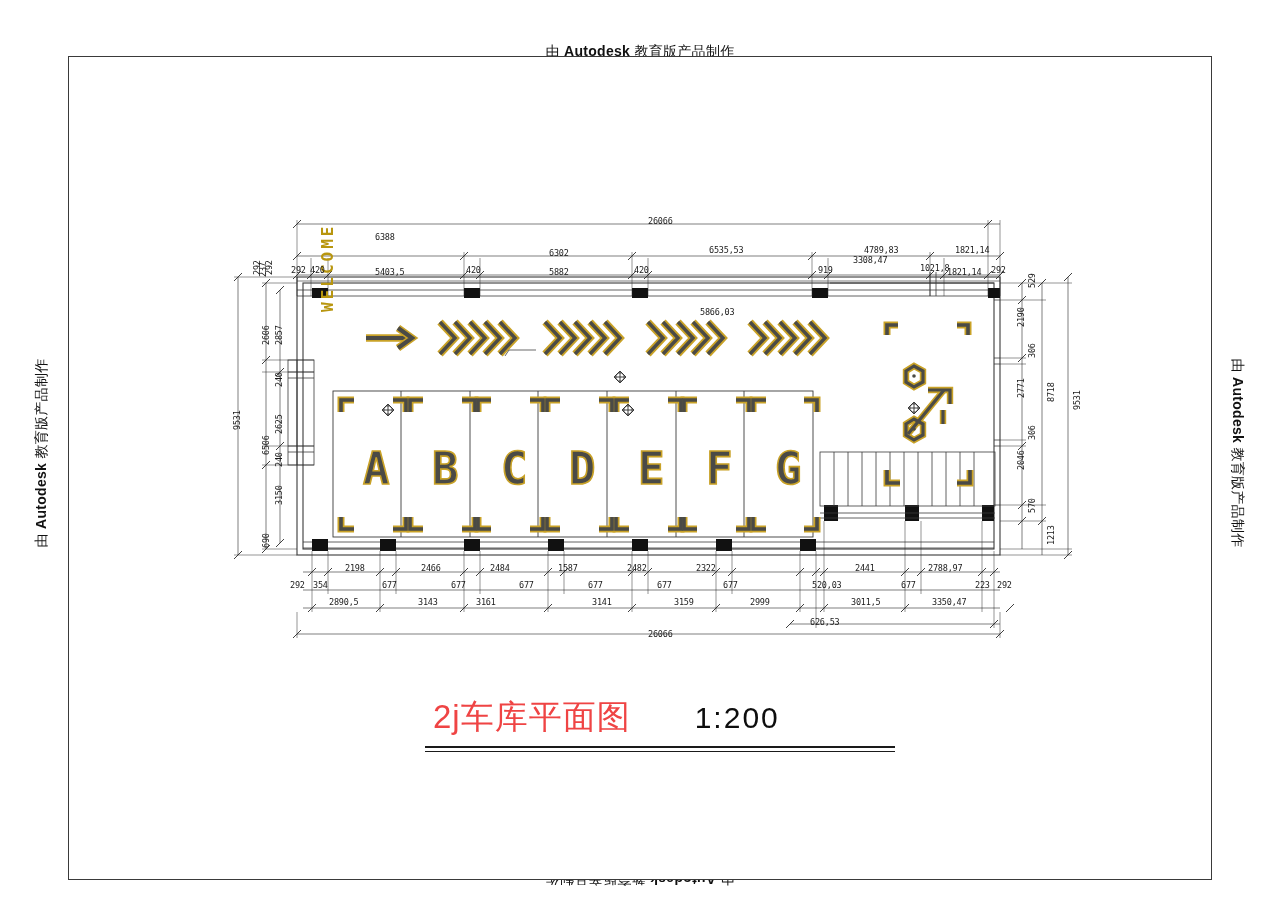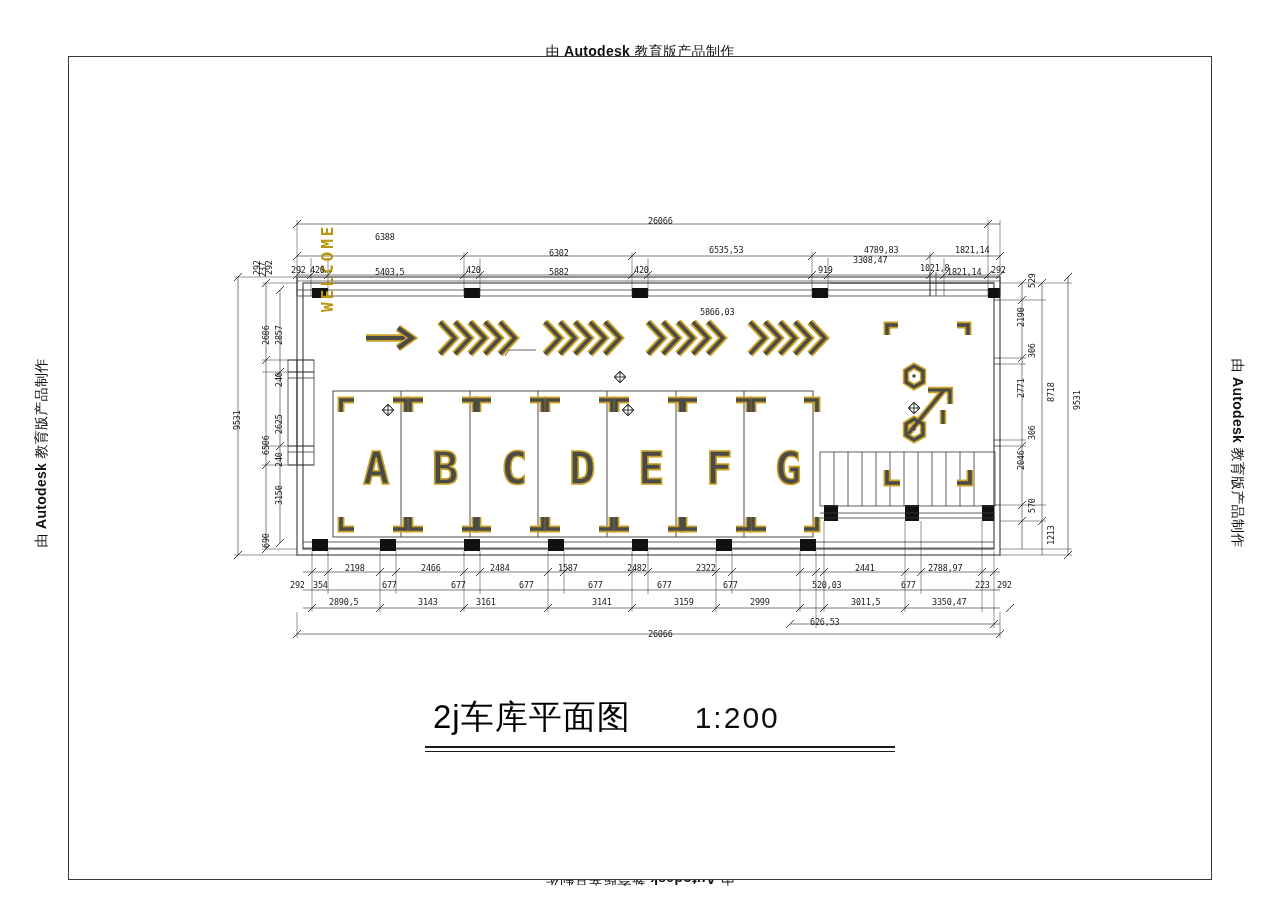--- a/index.html
+++ b/index.html
@@ -17,21 +17,21 @@
   
   #frame{position:absolute;left:68px;top:56px;width:1144px;height:824px;
          border:1.6px solid #3a3a3a;box-sizing:border-box;background:#fff;}
 
   
   #draw{position:absolute;left:0;top:0;width:1280px;height:905px;pointer-events:none;}
 
   
   #title-block{position:absolute;left:425px;top:695px;width:470px;}
   #title-row{display:flex;align-items:baseline;gap:64px;padding-left:8px;}
-  #dwg-title{font-size:33px;letter-spacing:1px;color:#000000;
+  #dwg-title{font-size:33px;letter-spacing:1px;color:#ef4444;
              font-family:"Liberation Sans","DejaVu Sans",sans-serif;}
   #dwg-scale{font-size:30px;letter-spacing:2px;color:#0d0d0d;}
   #title-rule-1{height:2px;background:#1a1a1a;margin-top:6px;width:100%;}
   #title-rule-2{height:1.4px;background:#1a1a1a;margin-top:3px;width:100%;}
 
   
   .stall-letter{position:absolute;font-size:44px;font-weight:bold;
                 color:#4a4a46;-webkit-text-stroke:1.6px #c9a227;
                 font-family:"DejaVu Sans Mono","Liberation Mono",monospace;}
 

